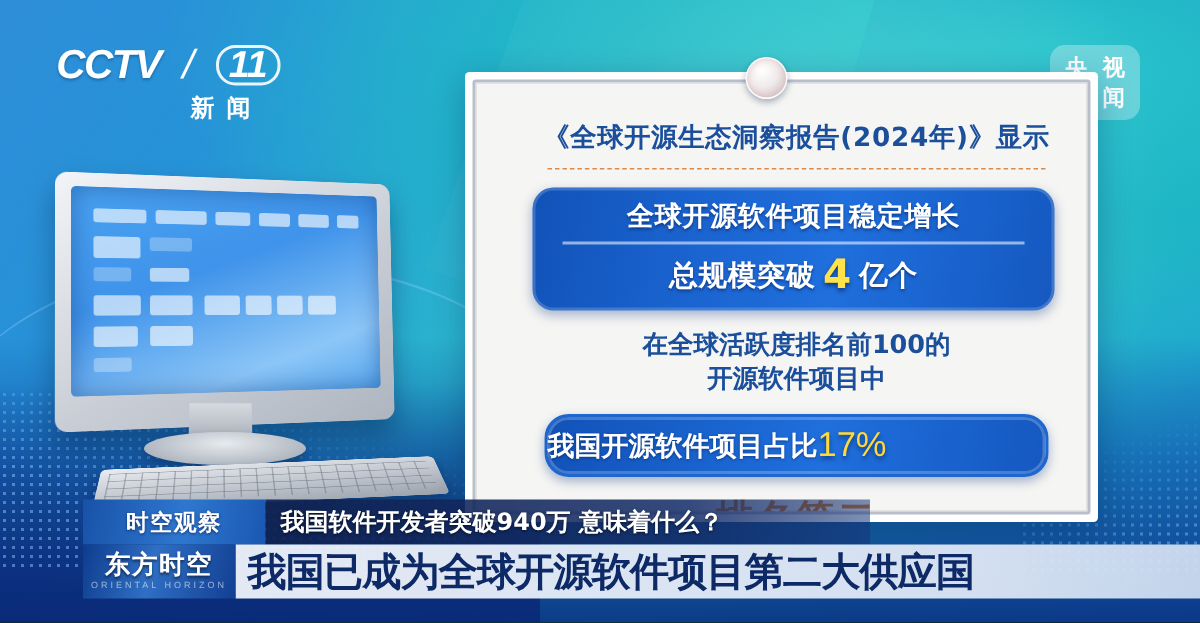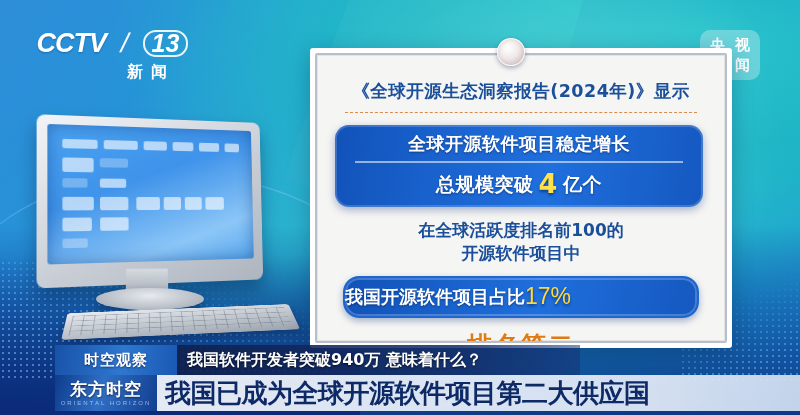--- a/index.html
+++ b/index.html
@@ -83,21 +83,21 @@
     background-image:
       linear-gradient(rgba(90,100,115,.45) 1px,rgba(0,0,0,0) 1px),
       linear-gradient(90deg,rgba(90,100,115,.45) 1px,rgba(0,0,0,0) 1px);
     background-size:11px 8px;opacity:.85;}
 
   
   .card{position:absolute;left:310px;top:48px;width:412px;height:290px;
     background:#ffffff;border-radius:3px;box-shadow:0 6px 22px rgba(0,30,80,.30);padding:5px;}
   .card-inner{position:relative;width:100%;height:100%;box-sizing:border-box;
     background:#f5f5f3;border:2px solid #b9bfca;border-radius:2px;
-    box-shadow:inset 0 0 0 1px #e3e4e2;overflow:hidden;}
+    box-shadow:inset 0 0 0 1px #e3e4e2;overflow:hidden;padding-left:20px;}
   .pin{position:absolute;left:497px;top:38px;width:26px;height:26px;border-radius:50%;
     background:radial-gradient(circle at 38% 32%,#ffffff,#f0eaea 45%,#ddd3d4 70%,#cfc5c7);
     box-shadow:0 2px 5px rgba(0,30,70,.35), inset 0 0 4px rgba(220,160,170,.5);
     border:1px solid rgba(255,255,255,.85);z-index:6;}
 
   .card-title{margin:24px 0 0 0;text-align:center;font-family:"DejaVu Sans",sans-serif;
     font-weight:bold;font-size:17.5px;color:#1b4f9b;letter-spacing:.5px;}
   .divider{margin:9px 28px 0 28px;border-top:1px dashed #d6792f;opacity:.85;}
 
   .blue-banner{margin:12px 22px 0 18px;border-radius:14px;padding:7px 0 8px 0;text-align:center;
@@ -118,21 +118,21 @@
     background:linear-gradient(100deg,#1152b8,#1f6fdd 55%,#1558c0);
     border:2px solid #1e67cf;box-shadow:0 3px 7px rgba(10,50,130,.35), inset 0 0 0 2px rgba(255,255,255,.22);}
   .pct-text{font-family:"DejaVu Sans",sans-serif;font-weight:bold;font-size:18px;color:#ffffff;
     text-shadow:0 1px 2px rgba(0,20,70,.5);}
   .pct-num{color:#ffd83a;font-size:23px;vertical-align:-1px;text-shadow:0 2px 3px rgba(0,20,70,.55);}
 
   .rank{margin-top:11px;text-align:center;font-family:"DejaVu Sans",sans-serif;font-weight:bold;
     font-size:25px;color:#e07a12;letter-spacing:2px;text-shadow:0 1px 0 rgba(255,255,255,.9);}
 
   
-  .lower-third{position:absolute;left:55px;bottom:4px;right:0;height:70px;}
+  .lower-third{position:absolute;left:55px;bottom:16px;right:0;height:70px;}
   .lt-row1{position:absolute;left:0;top:4px;height:30px;right:220px;display:flex;}
   .prog-tag{width:122px;height:30px;display:flex;align-items:center;justify-content:center;
     background:linear-gradient(100deg,#1852a8,#2e77cf 55%,#1a58b2);
     font-family:"DejaVu Sans",sans-serif;font-weight:bold;font-size:15px;color:#ffffff;
     letter-spacing:1px;text-shadow:0 1px 2px rgba(0,10,50,.6);}
   .headline-sm{flex:1;height:30px;display:flex;align-items:center;padding-left:10px;
     background:linear-gradient(90deg,rgba(16,34,80,.92),rgba(20,44,104,.86) 70%,rgba(22,52,120,.55));
     font-family:"DejaVu Sans",sans-serif;font-weight:bold;font-size:16px;color:#ffffff;
     text-shadow:0 1px 2px rgba(0,0,0,.65);white-space:nowrap;}
   .lt-row2{position:absolute;left:0;top:34px;height:36px;right:0;display:flex;align-items:center;}
@@ -159,21 +159,21 @@
   <div class="bg-lower"></div>
   <div class="bg-lower2"></div>
   <div class="bg-arc"></div>
   <div class="bg-dots"></div>
   <div class="bg-dots-r"></div>
 
   <div class="cctv-logo">
     <div class="cctv-row">
       <span class="cctv-word">CCTV</span>
       <span class="cctv-slash">/</span>
-      <span class="cctv-13">13</span>
+      <span class="cctv-13">11</span>
     </div>
     <div class="cctv-sub">新闻</div>
   </div>
 
   <div class="cn-badge">
     <span class="cell plain">央</span>
     <span class="cell plain">视</span>
     <span class="cell hot">新</span>
     <span class="cell plain">闻</span>
   </div>

